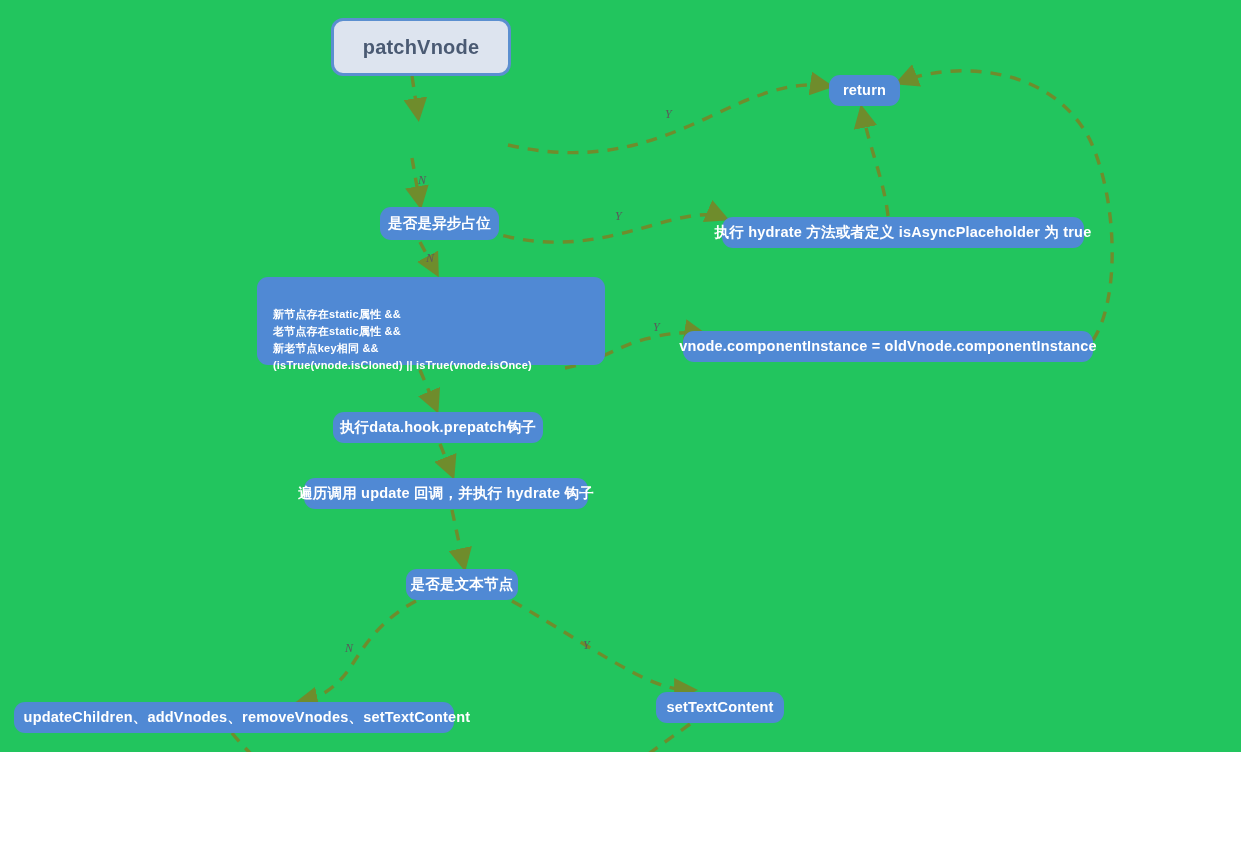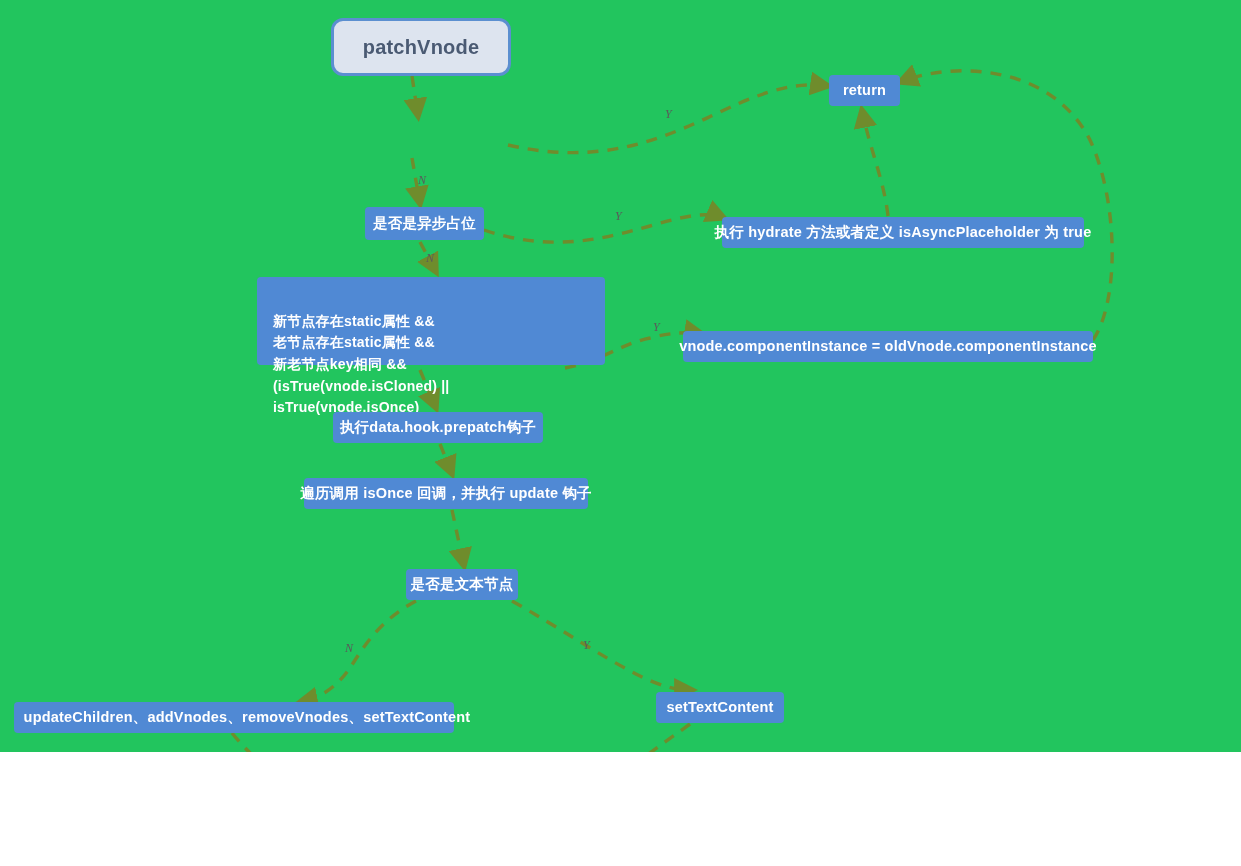--- a/index.html
+++ b/index.html
@@ -21,21 +21,21 @@
     width: 1241px;
     height: 866px;
     pointer-events: none;
   }
   .node {
     position: absolute;
     box-sizing: border-box;
     display: flex;
     align-items: center;
     justify-content: center;
-    border-radius: 4px;
+    border-radius: 11px;
     background: #5089d4;
     color: #ffffff;
     font-weight: bold;
     font-size: 14.5px;
     letter-spacing: 0.2px;
     line-height: 1.45;
     padding: 6px 12px;
     text-align: center;
     white-space: nowrap;
   }
@@ -45,21 +45,21 @@
     color: #4a5a73;
     border-radius: 12px;
     font-size: 20px;
     font-weight: bold;
   }
   .node.multiline {
     display: block;
     text-align: left;
     white-space: pre-line;
     padding: 12px 16px;
-    font-size: 14px;
+    font-size: 11px;
     line-height: 1.55;
   }
   .edge-label {
     position: absolute;
     font-family: "Liberation Serif", "DejaVu Serif", serif;
     font-style: italic;
     font-size: 12px;
     color: #5a5a5a;
     background: transparent;
     pointer-events: none;
@@ -108,37 +108,37 @@
 
       <path d="M690,724 C 640,760 600,790 570,806 C 552,816 540,818 532,818"></path>
     </g>
   </svg>
 
   <div class="node start" style="left:331px; top:18px; width:180px; height:58px;">
     <span>patchVnode</span>
   </div>
 
 
-  <div class="node" style="left:365px; top:207px; width:119px; height:33px;">
+  <div class="node" style="left:380px; top:207px; width:119px; height:33px;">
     <span>是否是异步占位</span>
   </div>
 
   <div class="node multiline" style="left:257px; top:277px; width:348px; height:88px;">
     <span>新节点存在static属性 &amp;&amp;
 老节点存在static属性 &amp;&amp;
 新老节点key相同 &amp;&amp;
 (isTrue(vnode.isCloned) || isTrue(vnode.isOnce)</span>
   </div>
 
   <div class="node" style="left:333px; top:412px; width:210px; height:31px;">
     <span>执行data.hook.prepatch钩子</span>
   </div>
 
   <div class="node" style="left:304px; top:478px; width:284px; height:31px;">
-    <span>遍历调用 isOnce 回调，并执行 update 钩子</span>
+    <span>遍历调用 update 回调，并执行 hydrate 钩子</span>
   </div>
 
   <div class="node" style="left:406px; top:569px; width:112px; height:31px;">
     <span>是否是文本节点</span>
   </div>
 
   <div class="node" style="left:14px; top:702px; width:440px; height:31px;padding-left:38px;">
     <span>updateChildren、addVnodes、removeVnodes、setTextContent</span>
   </div>
 

